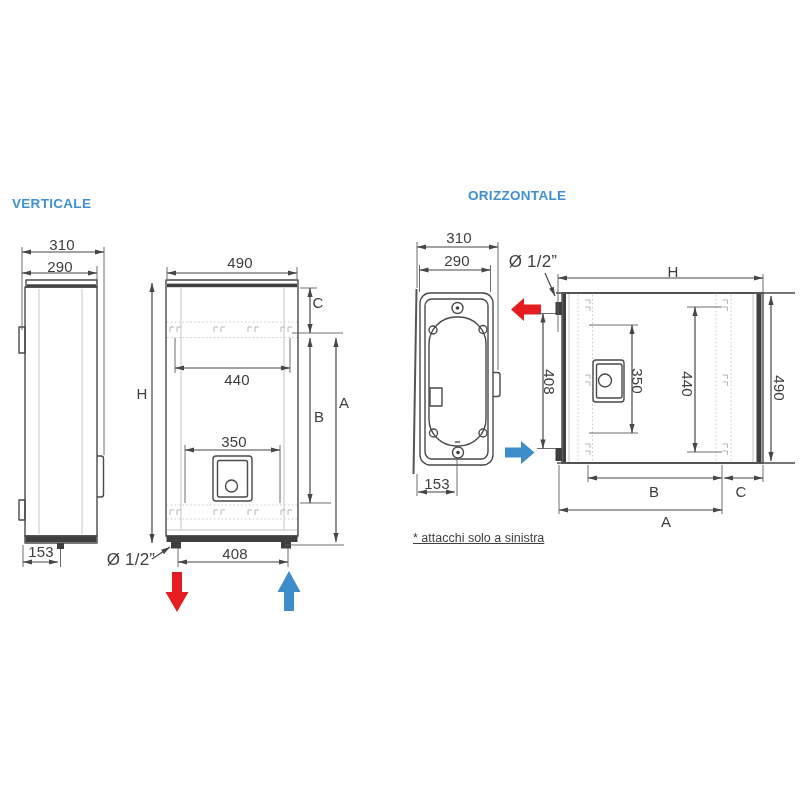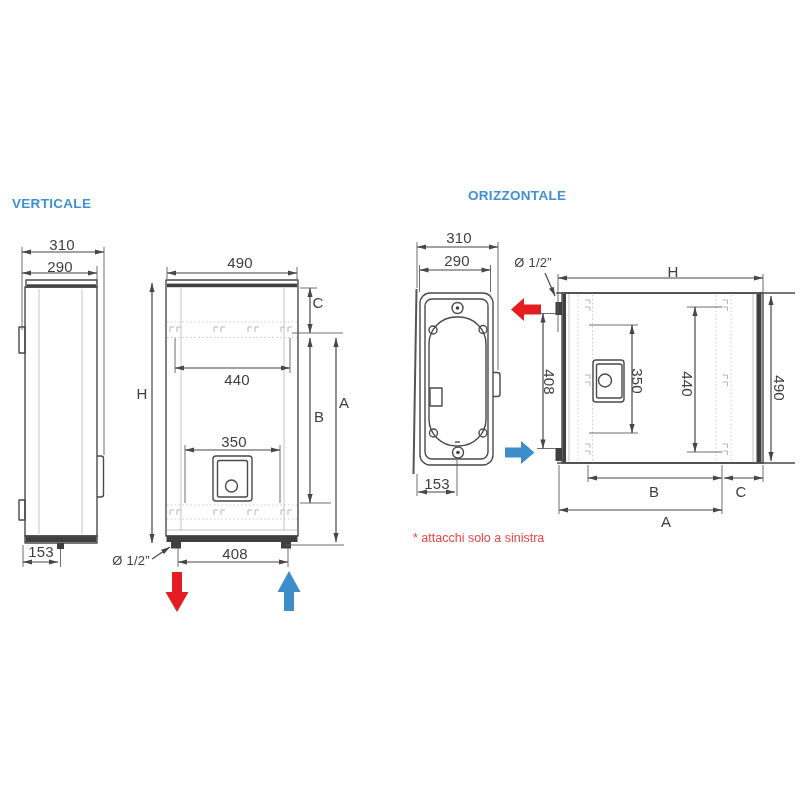--- a/index.html
+++ b/index.html
@@ -19,26 +19,26 @@
   .dk  { fill:#3f3f3f; stroke:none; }
   .hot  { fill:#e51c20; stroke:none; }
   .cold { fill:#3d8dcb; stroke:none; }
 
   
   .lbl {
     position:absolute; transform:translate(-50%,-50%);
     font-size:15px; color:#3f3f3f; white-space:nowrap; letter-spacing:0.2px;
   }
   .rot { transform:translate(-50%,-50%) rotate(90deg); }
-  .sm-lbl { font-size:13px; }
+  .sm-lbl { font-size:17px; }
   .title {
     position:absolute; font-size:13.5px; font-weight:bold;
     color:#4090d3; letter-spacing:0.3px; white-space:nowrap;
   }
-  .footnote { position:absolute; font-size:12.5px; color:#ef4444; white-space:nowrap; }
+  .footnote { position:absolute; font-size:12.5px; color:#404040; white-space:nowrap;text-decoration:underline; }
 </style>
 </head>
 <body>
 
 <div id="canvas">
 
 <svg id="linework" width="800" height="800" viewBox="0 0 800 800">
   <defs>
     <marker id="arr" viewBox="0 0 10 6" refX="9.4" refY="3" markerWidth="10" markerHeight="6" markerUnits="userSpaceOnUse" orient="auto-start-reverse">
       <path d="M0.4,0.4 L9.4,3 L0.4,5.6 Z" fill="#474747"></path>

